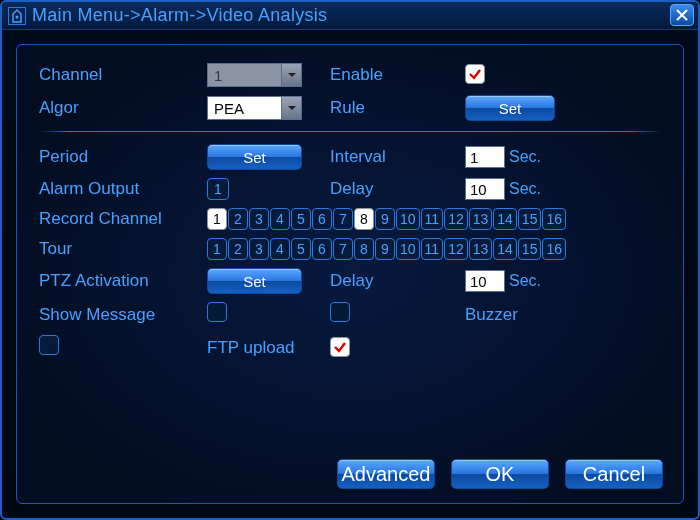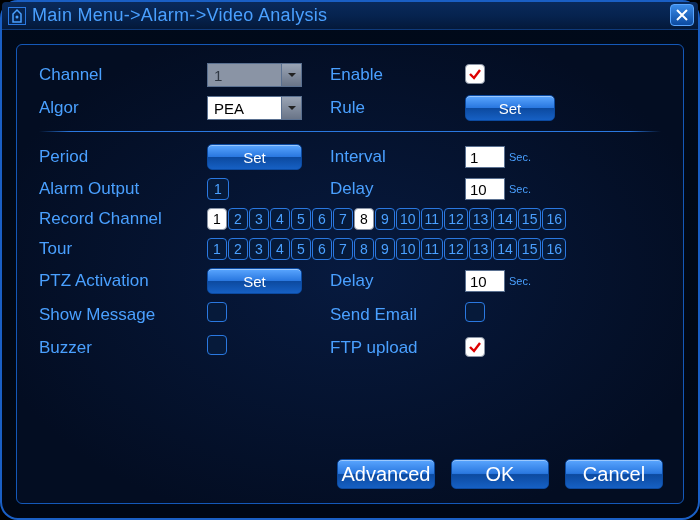--- a/index.html
+++ b/index.html
@@ -2,21 +2,21 @@
 <html><head>
 <meta charset="utf-8">
 <style>
   * { box-sizing: border-box; margin: 0; padding: 0; font-family: Arial, sans-serif; }
   body { background: #000; width: 700px; height: 520px; overflow: hidden; }
 
   .window {
     width: 700px; height: 520px;
     background: linear-gradient(#000a1a, #000714);
     border: 2px solid #1a5fc4;
-    border-radius: 18px;
+    border-radius: 6px;
     position: relative;
   }
   .titlebar {
     height: 28px;
     background: linear-gradient(#0a2a5a, #06234f 50%, #04193a);
     border-bottom: 1px solid #0f3a7a;
     display: flex; align-items: center;
     padding: 0 6px;
     border-radius: 4px 4px 0 0;
     position: relative;
@@ -115,21 +115,21 @@
     margin: 10px 0 12px 0;
   }
 
   .num-input {
     width: 40px; height: 22px;
     background:#fff; border:1px solid #5a7090;
     color:#000; font-size:15px; padding:1px 4px;
     display:inline-flex; align-items:center;
   }
   .val-with-unit { display:flex; align-items:center; gap:4px; }
-  .unit { color:#4aa0ff; font-size:11px; }
+  .unit { color:#4aa0ff; font-size:16px; }
 
   .chstrip {
     display:flex; gap:1px; flex-wrap:nowrap;
   }
   .chbtn {
     min-width:20px; height:22px;
     border:1px solid #2a78e0;
     border-radius:4px;
     background:#061a3a;
     color:#4aa0ff;
@@ -271,21 +271,20 @@
       <div class="label">PTZ Activation</div>
       <div><span class="btn" style="min-width:95px">Set</span></div>
       <div class="label">Delay</div>
       <div class="val-with-unit">
         <span class="num-input">10</span>
         <span class="unit">Sec.</span>
       </div>
 
       <div class="label">Show Message</div>
       <div><span id="cb-showmsg" class="checkbox"></span></div>
-      <div class="label">Send Email</div>
       <div><span id="cb-email" class="checkbox"></span></div>
 
       <div class="label">Buzzer</div>
       <div><span id="cb-buzzer" class="checkbox"></span></div>
       <div class="label">FTP upload</div>
       <div><span id="cb-ftp" class="checkbox white checked">
             <svg viewBox="0 0 14 14">
               <path d="M2 7 L6 11 L12 3"></path>
             </svg>
           </span></div>

